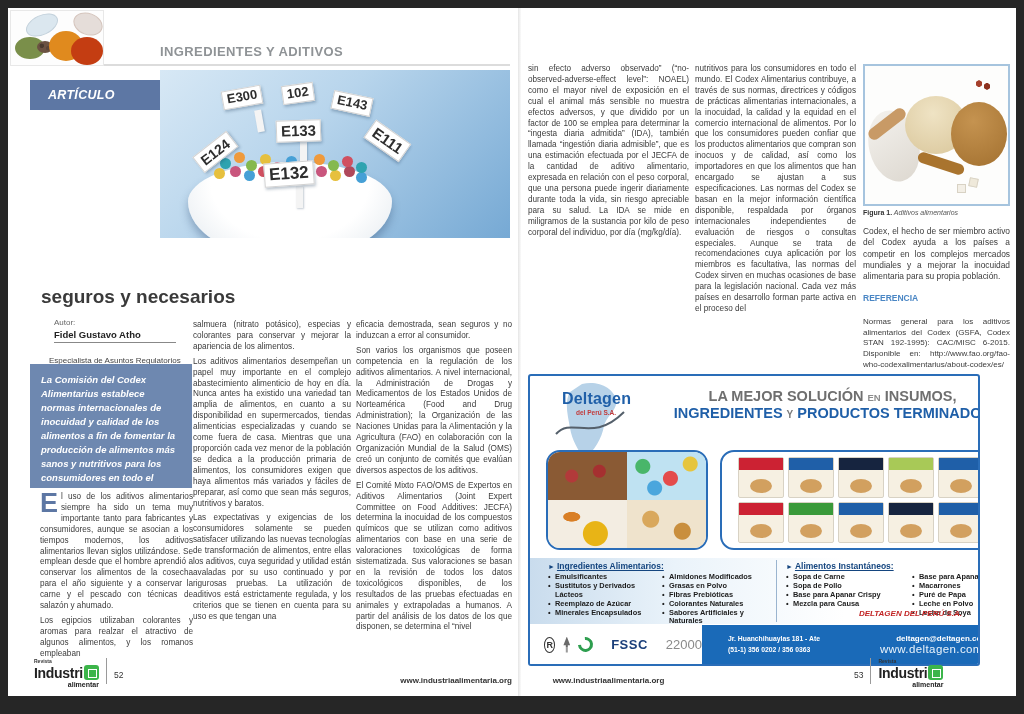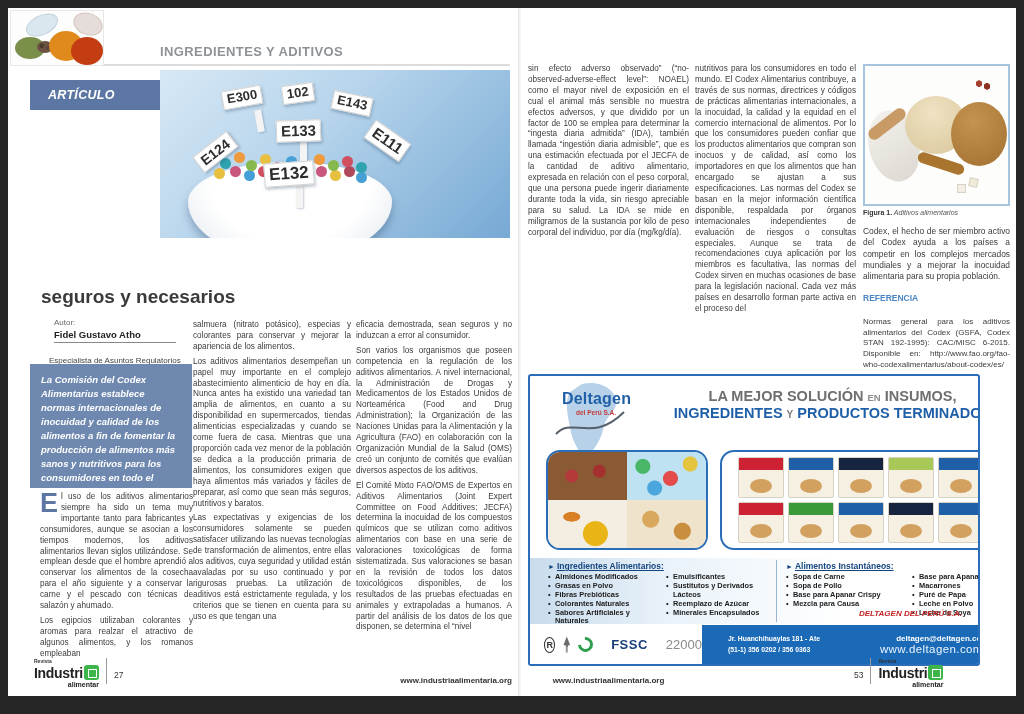--- a/index.html
+++ b/index.html
@@ -303,32 +303,32 @@
       <span class="pk">
           <span class="band" style="background:#1f5fa8;"></span>
         </span>
     </div>
 
     <div class="ad-lists">
       <div class="list-divider"></div>
       <div class="list-group lg1">
         <div class="list-title"><span class="arrow">►</span><span>Ingredientes Alimentarios:</span></div>
         <div class="list-cols">
+          <ul style="width:108px;">
+            <li>Emulsificantes</li>
+            <li>Sustitutos y Derivados Lácteos</li>
+            <li>Reemplazo de Azúcar</li>
+            <li>Minerales Encapsulados</li>
+          </ul>
           <ul style="width:112px;">
             <li>Almidones Modificados</li>
             <li>Grasas en Polvo</li>
             <li>Fibras Prebióticas</li>
             <li>Colorantes Naturales</li>
             <li>Sabores Artificiales y Naturales</li>
-          </ul>
-          <ul style="width:108px;">
-            <li>Emulsificantes</li>
-            <li>Sustitutos y Derivados Lácteos</li>
-            <li>Reemplazo de Azúcar</li>
-            <li>Minerales Encapsulados</li>
           </ul>
         </div>
       </div>
       <div class="list-group lg2">
         <div class="list-title"><span class="arrow">►</span><span>Alimentos Instantáneos:</span></div>
         <div class="list-cols">
           <ul style="width:120px;">
             <li>Sopa de Carne</li>
             <li>Sopa de Pollo</li>
             <li>Base para Apanar Crispy</li>
@@ -373,21 +373,21 @@
     <div>
       <span class="revista brand" style="display:block;">
           <span class="revista">Revista</span>
         </span>
       <span class="b-top brand" style="display:inline;"><span class="b-top">Industri</span><span class="green-box"></span></span>
       <span class="b-bottom brand" style="display:block;">
           <span class="b-bottom">alimentar</span>
         </span>
     </div>
     <div class="foot-div"></div>
-    <div class="pageno">27</div>
+    <div class="pageno">52</div>
   </div>
   <div class="foot-url u52">www.industriaalimentaria.org</div>
 
   <div class="foot-url u53">www.industriaalimentaria.org</div>
   <div class="footer f53">
     <div class="pageno">53</div>
     <div class="foot-div"></div>
     <div>
       <span class="revista brand" style="display:block;">
           <span class="revista">Revista</span>

